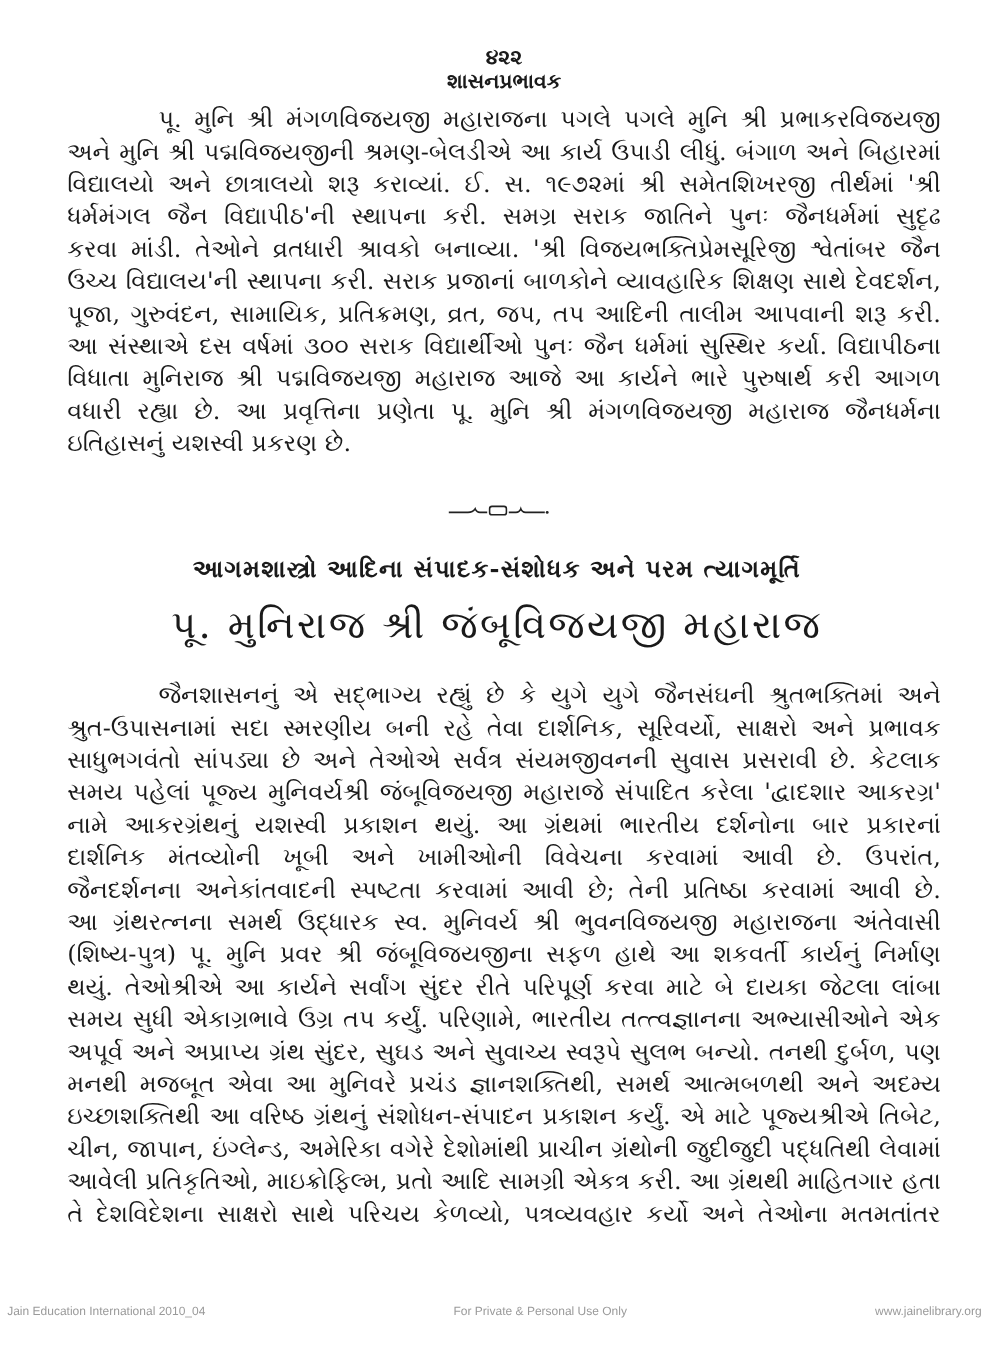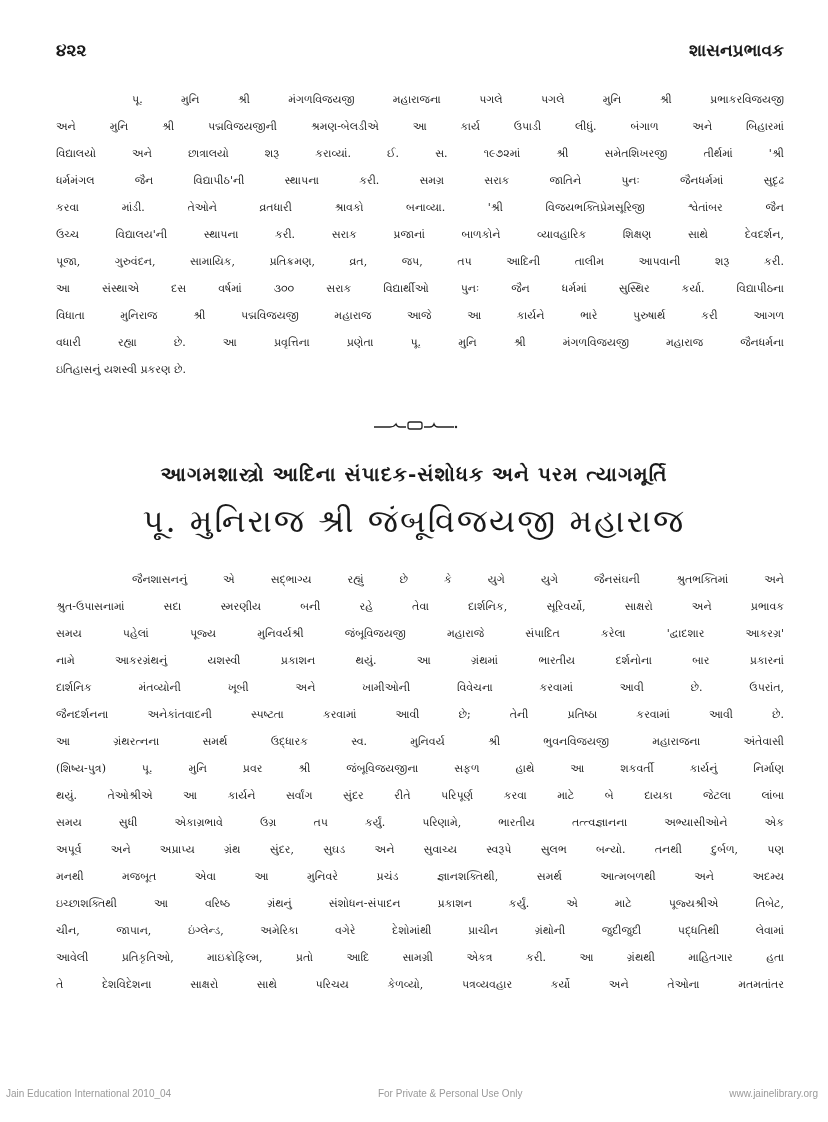--- a/index.html
+++ b/index.html
@@ -19,26 +19,27 @@
       position: absolute;
       top: 38px;
       left: 56px;
       right: 44px;
       height: 24px;
       display: flex;
       justify-content: space-between;
       align-items: center;
       font-size: 17px;
       font-weight: bold;
+      flex-direction: column;
     }
     .text-block {
       position: absolute;
       left: 56px;
       right: 44px;
-      font-size: 11px;
+      font-size: 20px;
       line-height: 27px;
       text-align: justify;
     }
     .text-block .line {
       display: block;
       white-space: nowrap;
       overflow: hidden;
       height: 27px;
       text-align-last: justify;
     }
@@ -119,20 +120,21 @@
     <circle cx="84" cy="8" r="1.2" fill="#222"></circle>
   </svg>
 </div>
 
 <div class="heading-sub">આગમશાસ્ત્રો આદિના સંપાદક-સંશોધક અને પરમ ત્યાગમૂર્તિ</div>
 <div class="heading-main">પૂ. મુનિરાજ શ્રી જંબૂવિજયજી મહારાજ</div>
 
 <div class="text-block" id="para2">
   <span class="line indent">જૈનશાસનનું એ સદ્ભાગ્ય રહ્યું છે કે યુગે યુગે જૈનસંઘની શ્રુતભક્તિમાં અને</span>
   <span class="line">શ્રુત-ઉપાસનામાં સદા સ્મરણીય બની રહે તેવા દાર્શનિક, સૂરિવર્યો, સાક્ષરો અને પ્રભાવક</span>
+  <span class="line">સાધુભગવંતો સાંપડ્યા છે અને તેઓએ સર્વત્ર સંયમજીવનની સુવાસ પ્રસરાવી છે. કેટલાક</span>
   <span class="line">સમય પહેલાં પૂજ્ય મુનિવર્યશ્રી જંબૂવિજયજી મહારાજે સંપાદિત કરેલા 'દ્વાદશાર આકરગ્ર'</span>
   <span class="line">નામે આકરગ્રંથનું યશસ્વી પ્રકાશન થયું. આ ગ્રંથમાં ભારતીય દર્શનોના બાર પ્રકારનાં</span>
   <span class="line">દાર્શનિક મંતવ્યોની ખૂબી અને ખામીઓની વિવેચના કરવામાં આવી છે. ઉપરાંત,</span>
   <span class="line">જૈનદર્શનના અનેકાંતવાદની સ્પષ્ટતા કરવામાં આવી છે; તેની પ્રતિષ્ઠા કરવામાં આવી છે.</span>
   <span class="line">આ ગ્રંથરત્નના સમર્થ ઉદ્ધારક સ્વ. મુનિવર્ય શ્રી ભુવનવિજયજી મહારાજના અંતેવાસી</span>
   <span class="line">(શિષ્ય-પુત્ર) પૂ. મુનિ પ્રવર શ્રી જંબૂવિજયજીના સફળ હાથે આ શકવર્તી કાર્યનું નિર્માણ</span>
   <span class="line">થયું. તેઓશ્રીએ આ કાર્યને સર્વાંગ સુંદર રીતે પરિપૂર્ણ કરવા માટે બે દાયકા જેટલા લાંબા</span>
   <span class="line">સમય સુધી એકાગ્રભાવે ઉગ્ર તપ કર્યું. પરિણામે, ભારતીય તત્ત્વજ્ઞાનના અભ્યાસીઓને એક</span>
   <span class="line">અપૂર્વ અને અપ્રાપ્ય ગ્રંથ સુંદર, સુઘડ અને સુવાચ્ય સ્વરૂપે સુલભ બન્યો. તનથી દુર્બળ, પણ</span>
   <span class="line">મનથી મજબૂત એવા આ મુનિવરે પ્રચંડ જ્ઞાનશક્તિથી, સમર્થ આત્મબળથી અને અદમ્ય</span>

